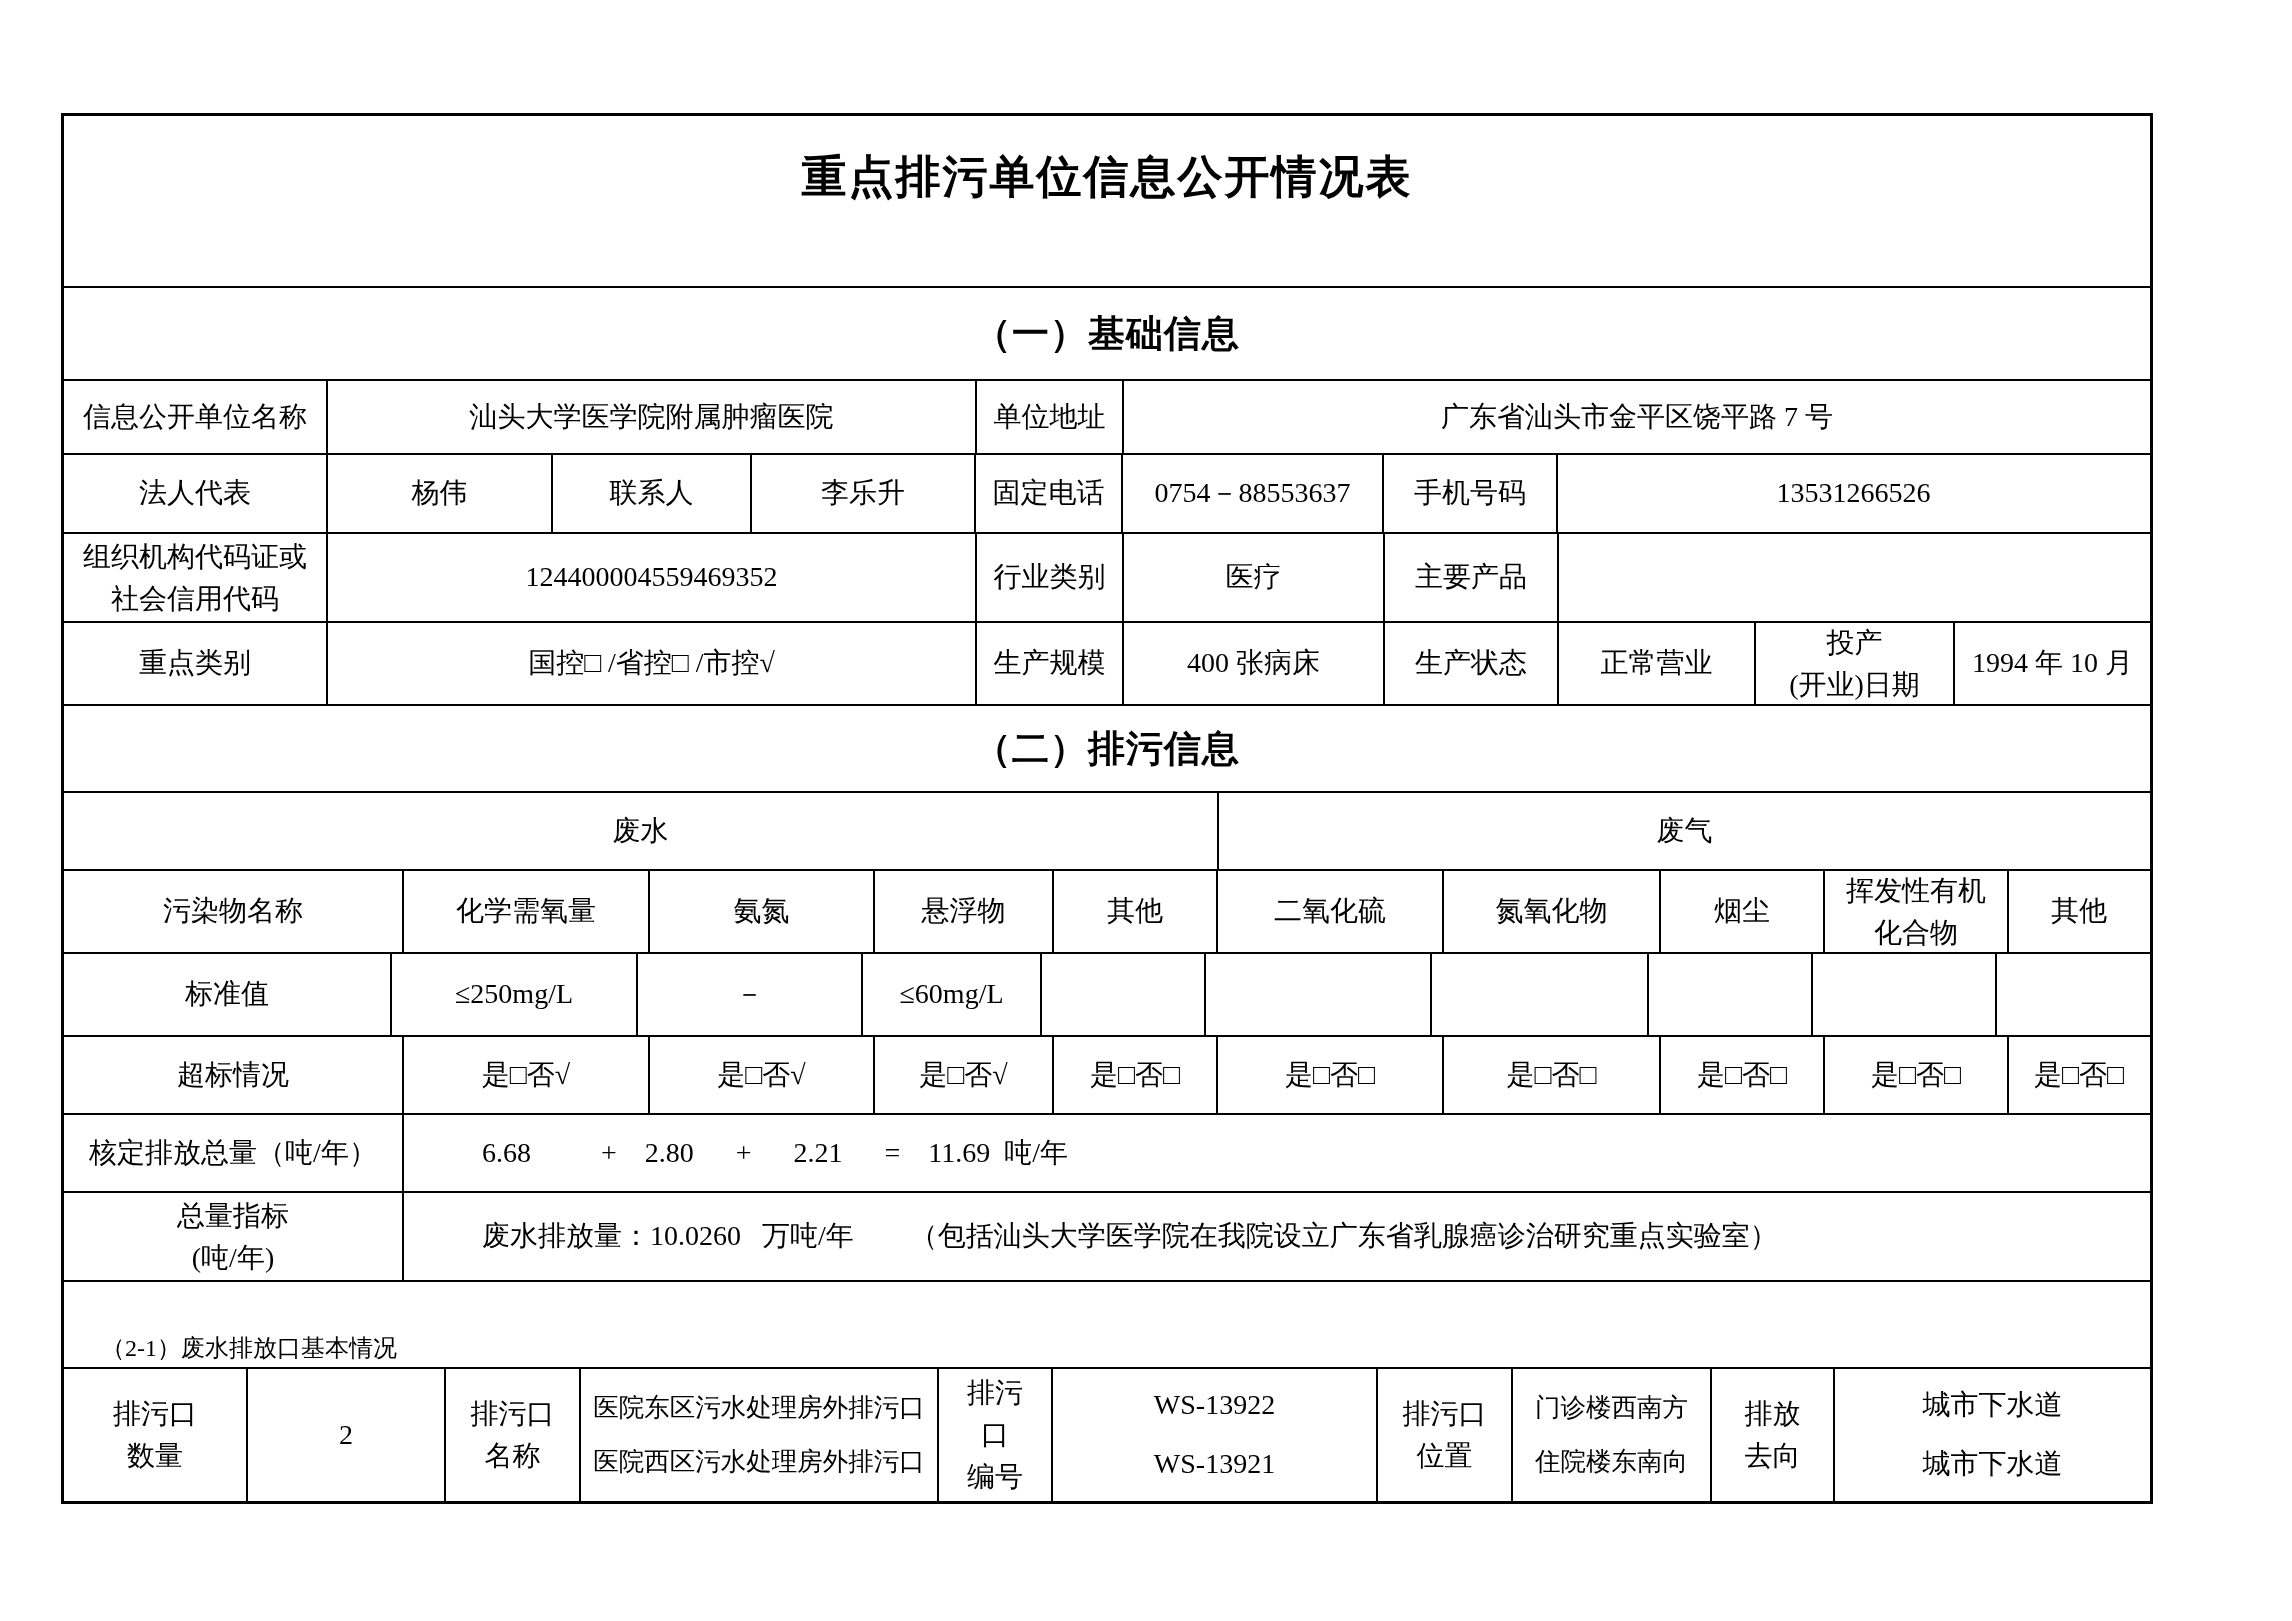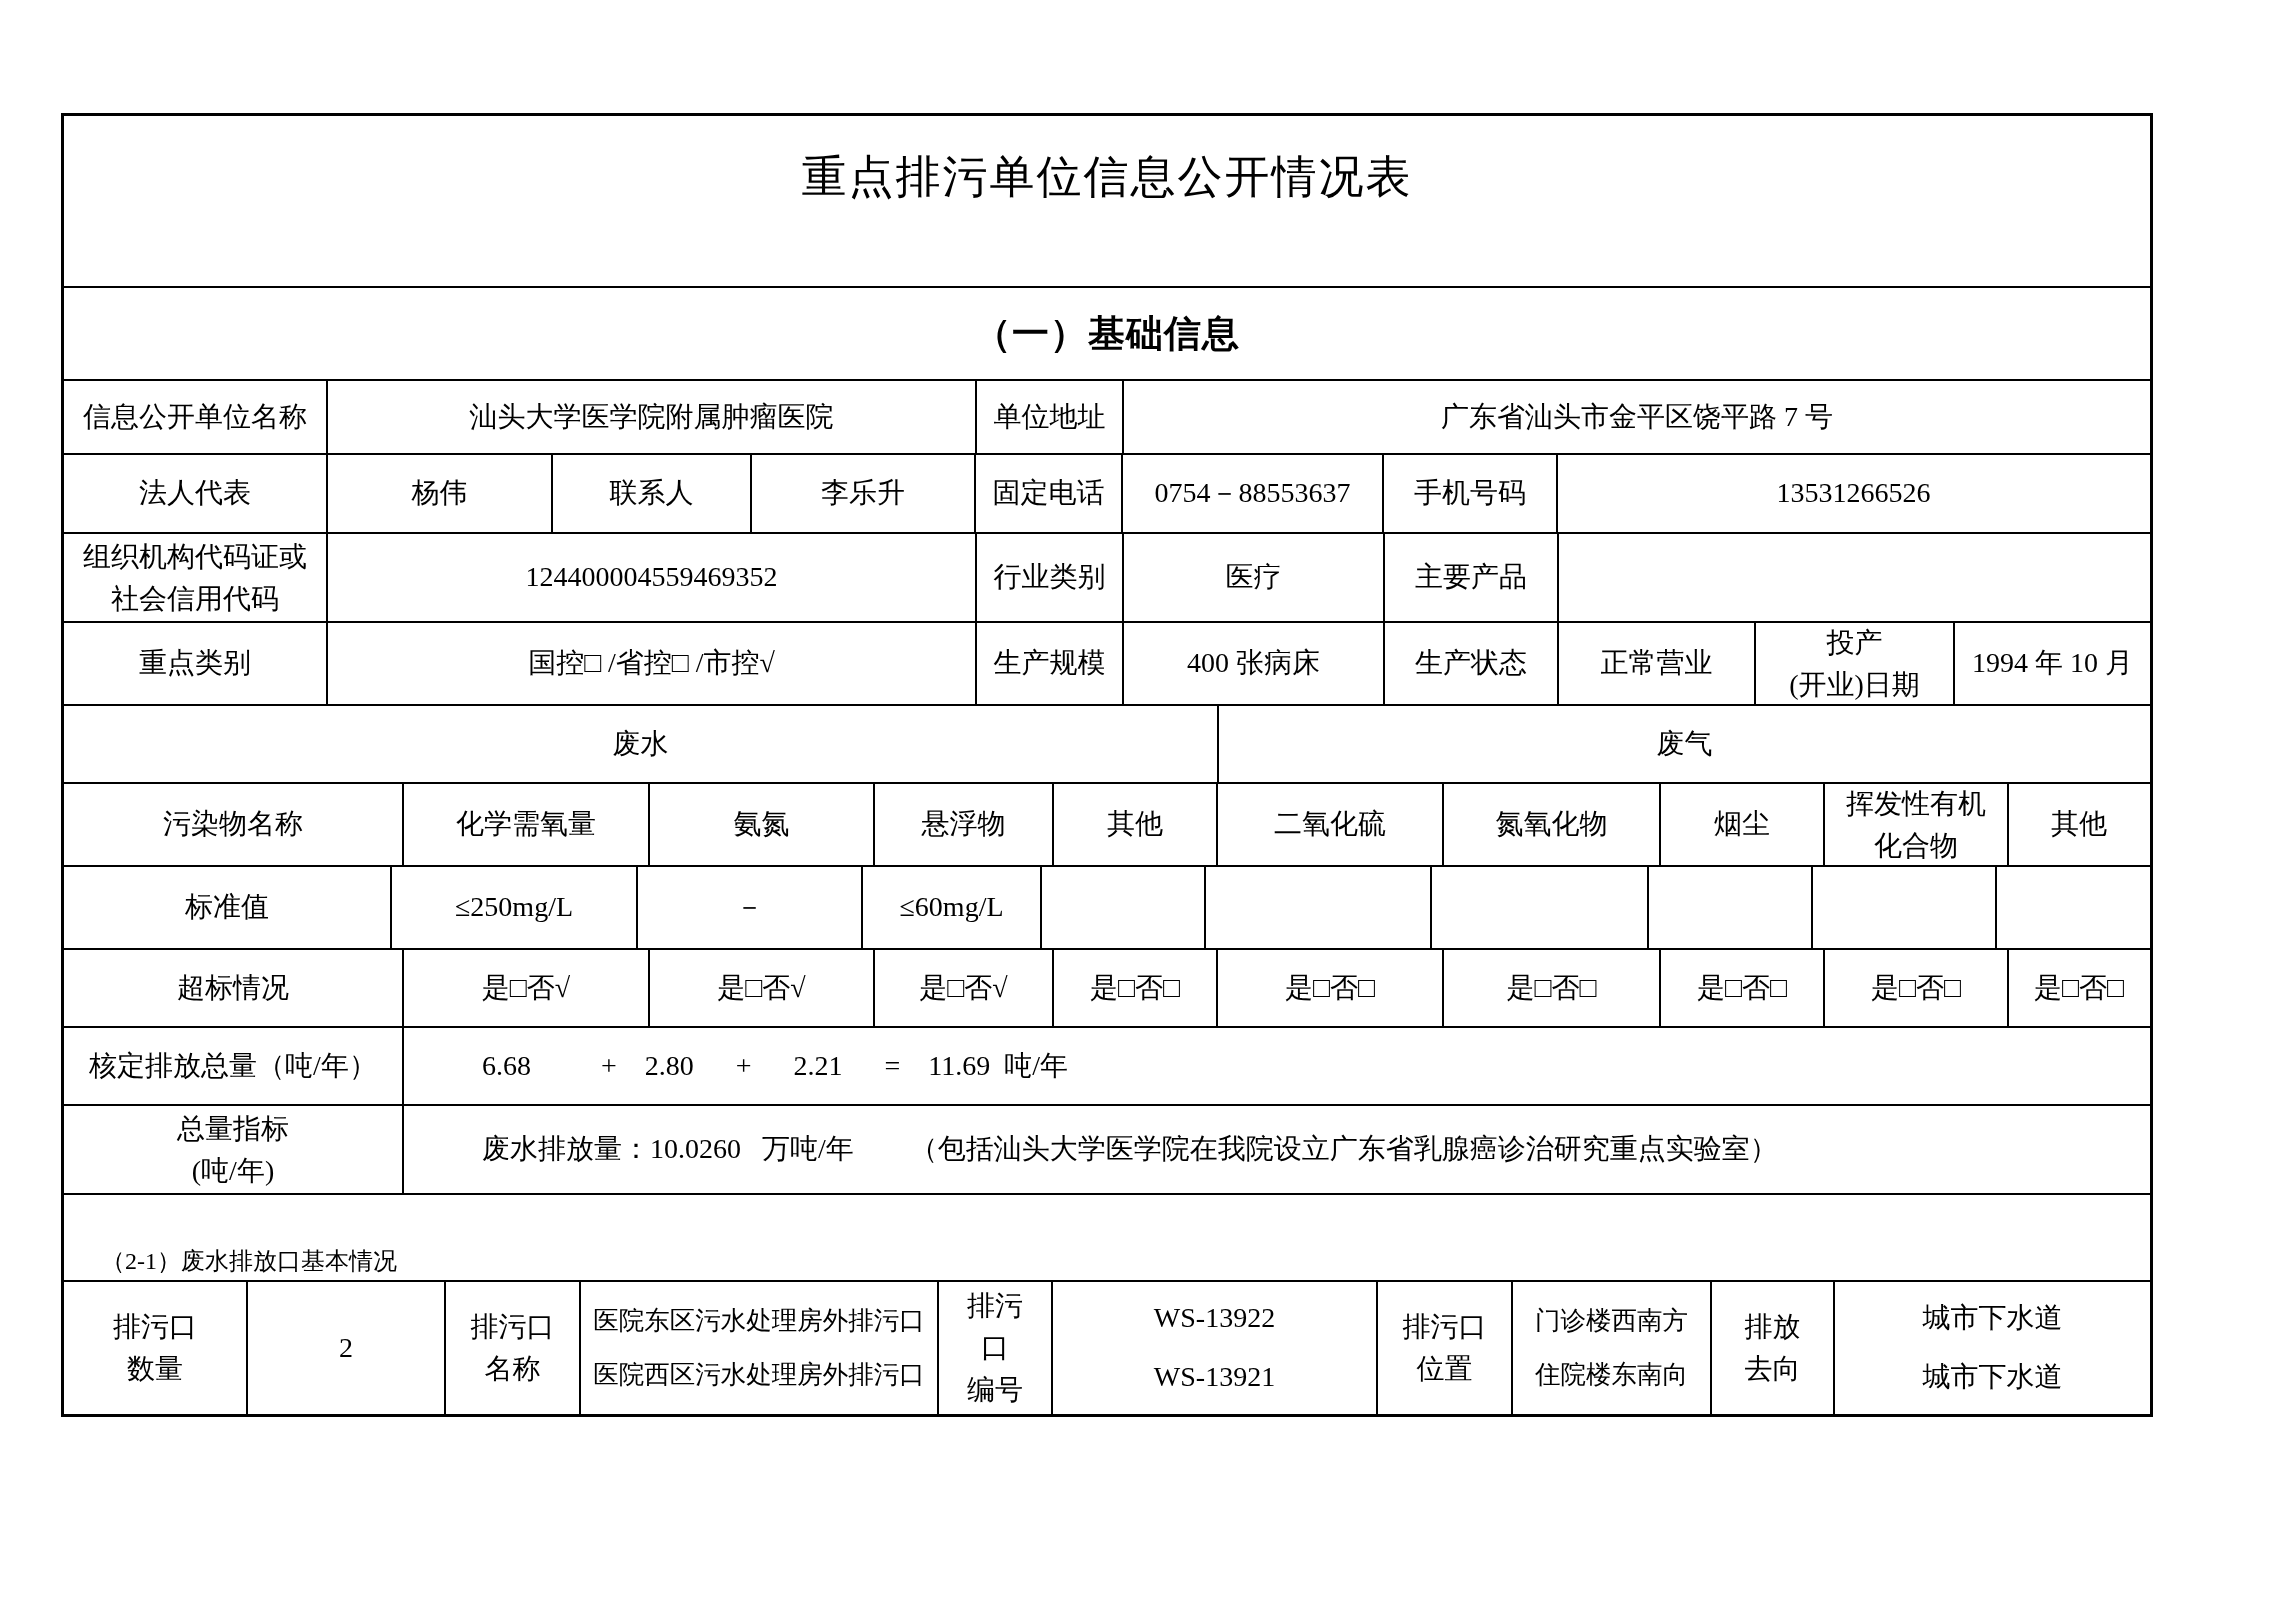--- a/index.html
+++ b/index.html
@@ -27,21 +27,21 @@
     text-align:center;
     white-space:pre-line;
     font-size:28px;line-height:1.45;
     padding:3.9px 9.8px;
     overflow:hidden;
   }
   .c:last-child{border-right:none;}
   .title-cell{
     align-items:flex-start;
     padding-top:29px;
-    font-size:45px;font-weight:normal;
+    font-size:45px;font-weight:bold;
     letter-spacing:2px;
   }
   .section-cell{
     font-size:37px;font-weight:bold;
     letter-spacing:1px;
   }
   .sub-section-cell{
     justify-content:flex-start;text-align:center;
     padding-left:37px;
     font-size:24px;
@@ -101,20 +101,23 @@
       <div class="c" style="width:649px">国控□ /省控□ /市控√</div>
       <div class="c" style="width:147px">生产规模</div>
       <div class="c" style="width:261px">400 张病床</div>
       <div class="c" style="width:174px">生产状态</div>
       <div class="c" style="width:197px">正常营业</div>
       <div class="c lh-tight" style="width:199px">投产
 (开业)日期</div>
       <div class="c" style="width:195px">1994 年 10 月</div>
     </div>
 
+    <div class="row" style="height:87px">
+      <div class="c section-cell" style="width:2086px">（二）排污信息</div>
+    </div>
 
     <div class="row" style="height:78px">
       <div class="c" style="width:1155px">废水</div>
       <div class="c" style="width:931px">废气</div>
     </div>
 
     <div class="row" style="height:83px">
       <div class="c" style="width:340px">污染物名称</div>
       <div class="c" style="width:246px">化学需氧量</div>
       <div class="c" style="width:225px">氨氮</div>

